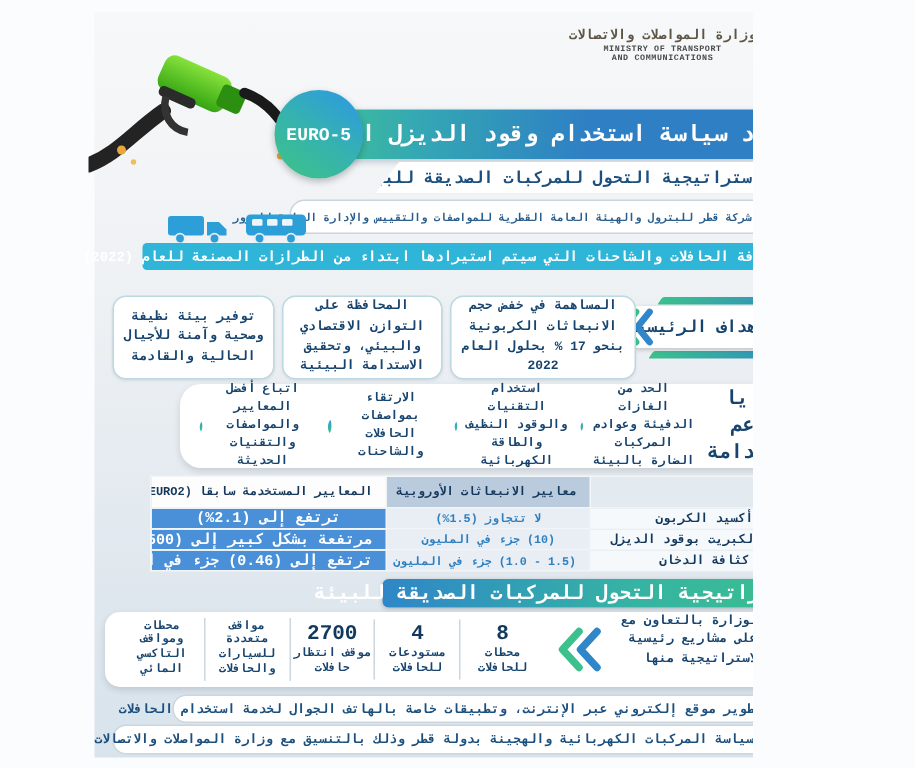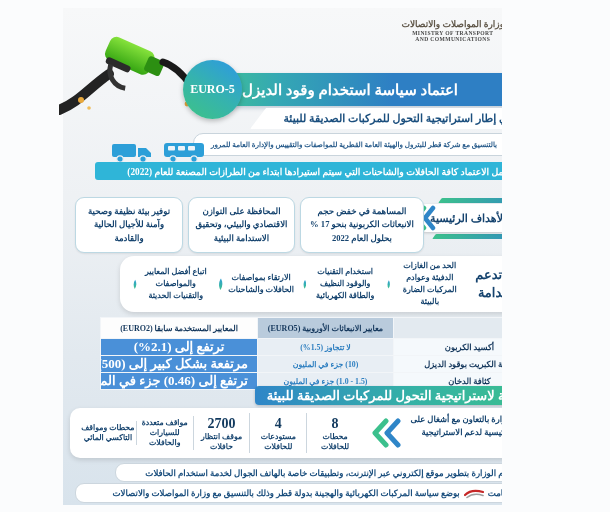--- a/index.html
+++ b/index.html
@@ -1,17 +1,17 @@
 <!DOCTYPE html>
 <html lang="ar"><head>
 <meta charset="utf-8">
 <style>
   html,body{margin:0;padding:0;background:#fbfcfd;}
   .stage{position:relative;width:502px;height:512px;overflow:hidden;background:#fbfcfd;
-         font-family:Liberation Serif, serif;}
+         font-family:Liberation Mono, monospace;}
   .inner{position:absolute;left:63px;top:8px;width:484px;height:497px;
          background:linear-gradient(180deg,#f7f8f9 0%,#eef1f4 38%,#e2e9ef 70%,#d8e3ec 100%);}
 
   
   .logo-block{position:absolute;top:5px;right:2px;display:flex;align-items:center;gap:5px;}
   .logo-texts{text-align:center;line-height:1.1;}
   .logo-ar{font-size:9px;font-weight:bold;color:#5f5648;}
   .logo-en{font-size:5.6px;font-weight:bold;color:#4a4a4a;letter-spacing:.4px;}
 
   
@@ -68,21 +68,21 @@
   .policy-table{position:absolute;top:309px;left:37px;width:445px;border-collapse:collapse;direction:rtl;
      table-layout:fixed;}
   .policy-table th,.policy-table td{border:1px solid #f2f5f8;padding:0 9px;height:13px;text-align:center;
      overflow:hidden;white-space:nowrap;}
   .policy-table tr.hdr th{height:20px;font-size:8px;color:#14375c;}
   .th-corner{background:#e3eaf0;}
   .th-e5{background:#b9cbdc;}
   .th-e2{background:#fdfdfd;}
   .rlabel{background:#f5f9fc;color:#14375c;font-size:8.3px;font-weight:bold;}
   .c5{background:#e8eef4;color:#2e7fc0;font-size:7.8px;font-weight:bold;}
-  .c2{background:#4a90d8;color:#fff;font-size:13px;font-weight:bold;}
+  .c2{background:#4a90d8;color:#fff;font-size:10px;font-weight:bold;}
 
   
   .efforts-bar{position:absolute;top:378px;left:192px;right:2px;height:19px;border-radius:4px;
      background:linear-gradient(90deg,#2f86c8 0%,#35b2a5 55%,#3cc08d 100%);
      color:#fff;font-weight:bold;font-size:13px;display:flex;align-items:center;justify-content:center;
      direction:rtl;white-space:nowrap;box-shadow:0 1px 3px rgba(0,0,0,.2);padding-left:26px;}
   .stats-box{position:absolute;top:400px;left:7px;right:2px;height:50px;background:#fff;border-radius:10px;
      box-shadow:0 2px 5px rgba(0,0,0,.13);display:flex;direction:rtl;align-items:center;
      padding:0 10px;box-sizing:border-box;}
   .stats-intro{width:126px;flex:none;font-size:8.4px;color:#16446f;font-weight:bold;text-align:right;line-height:1.5;}

